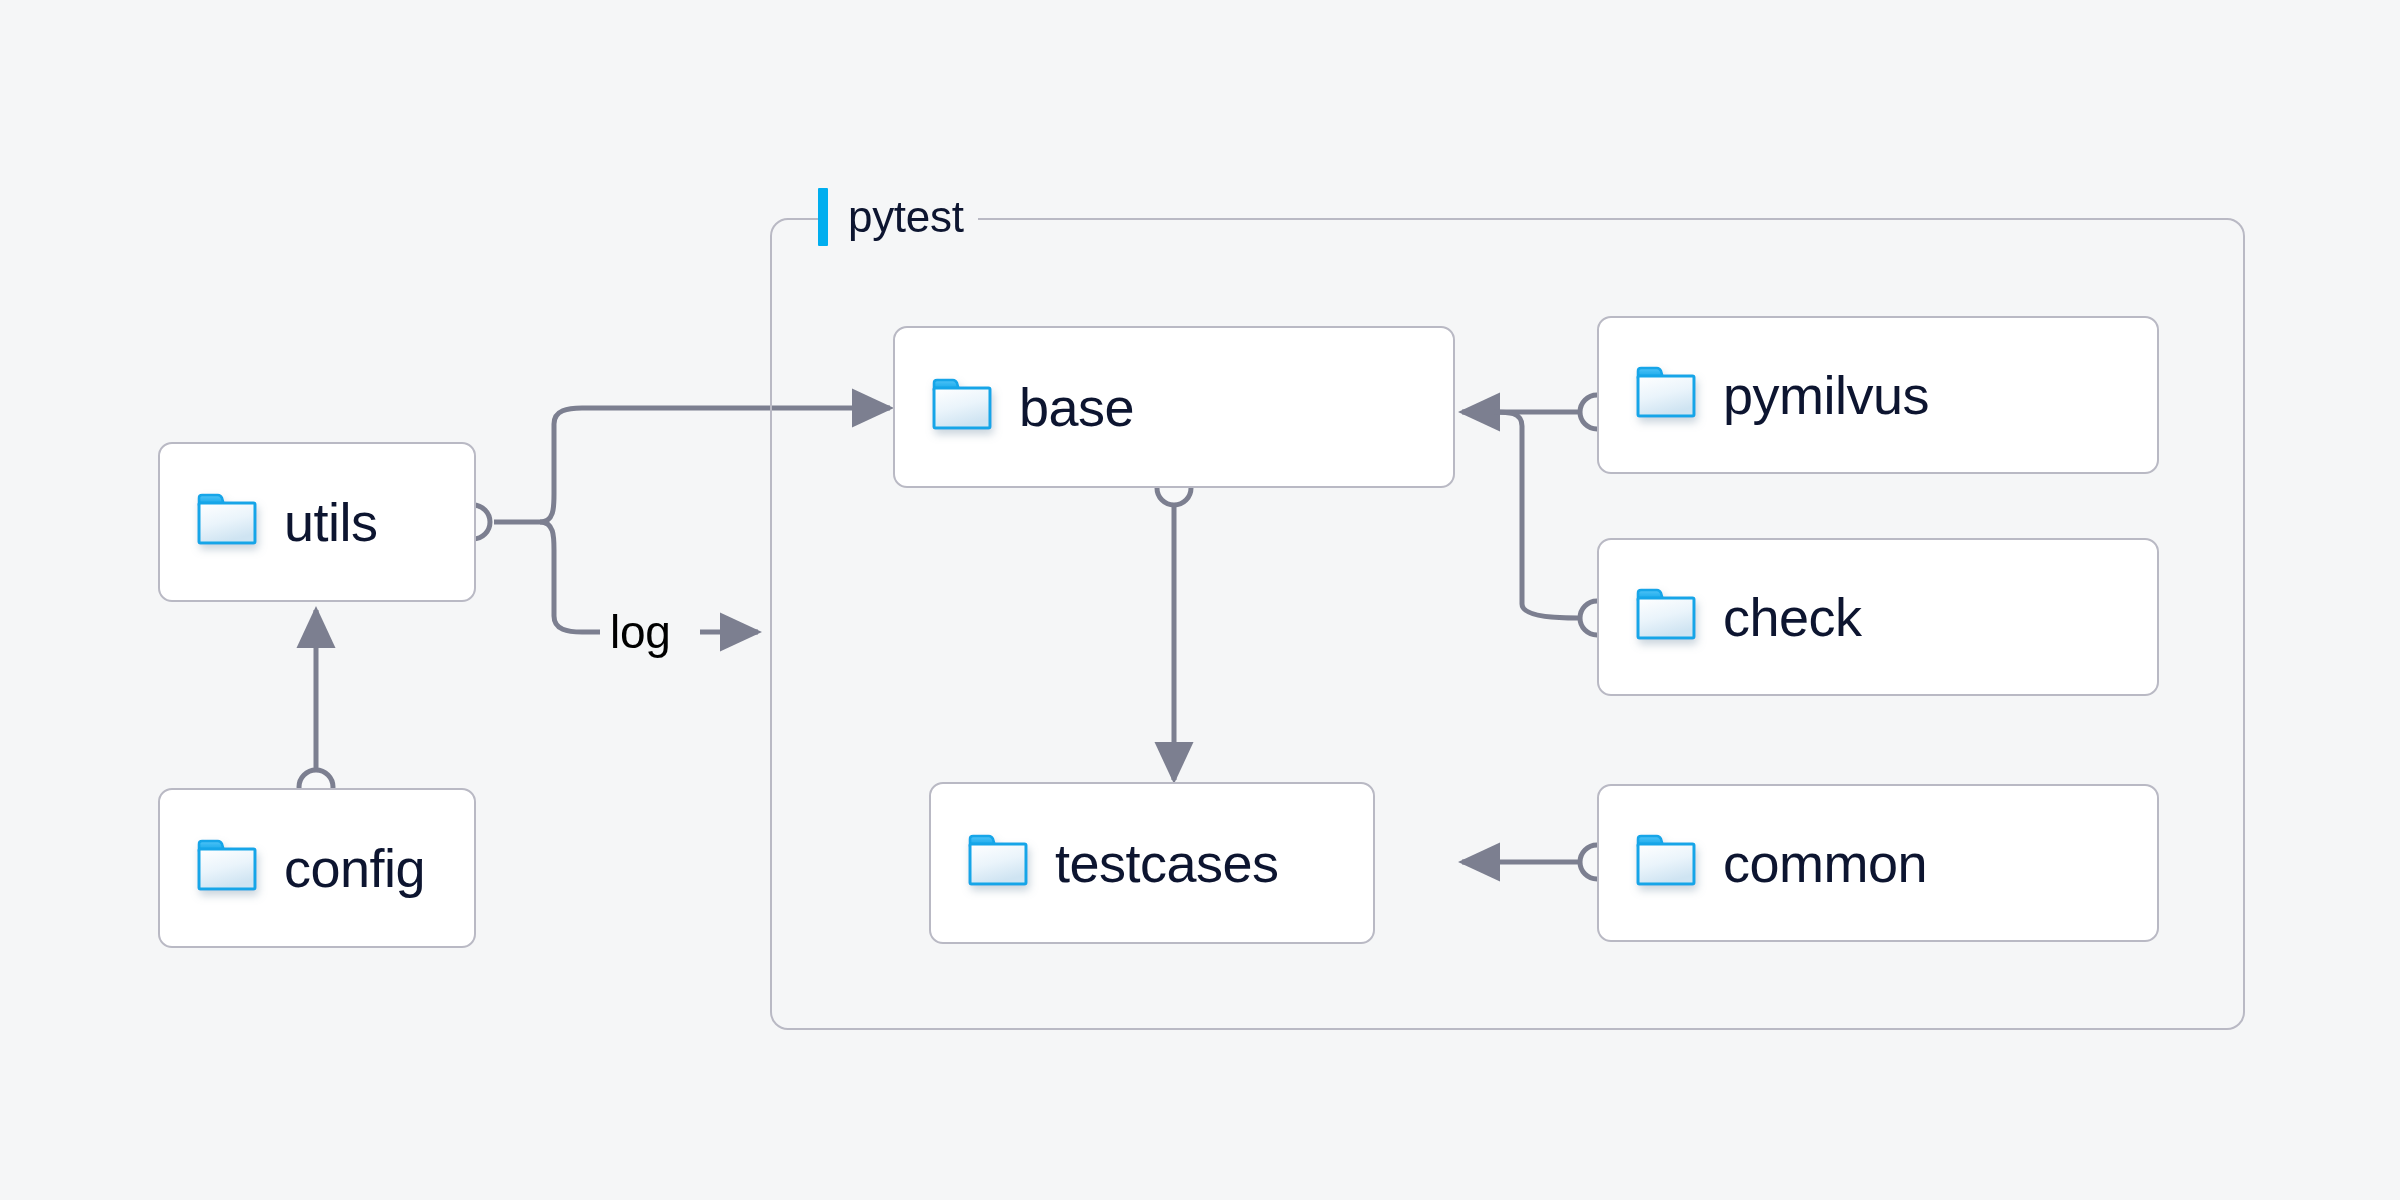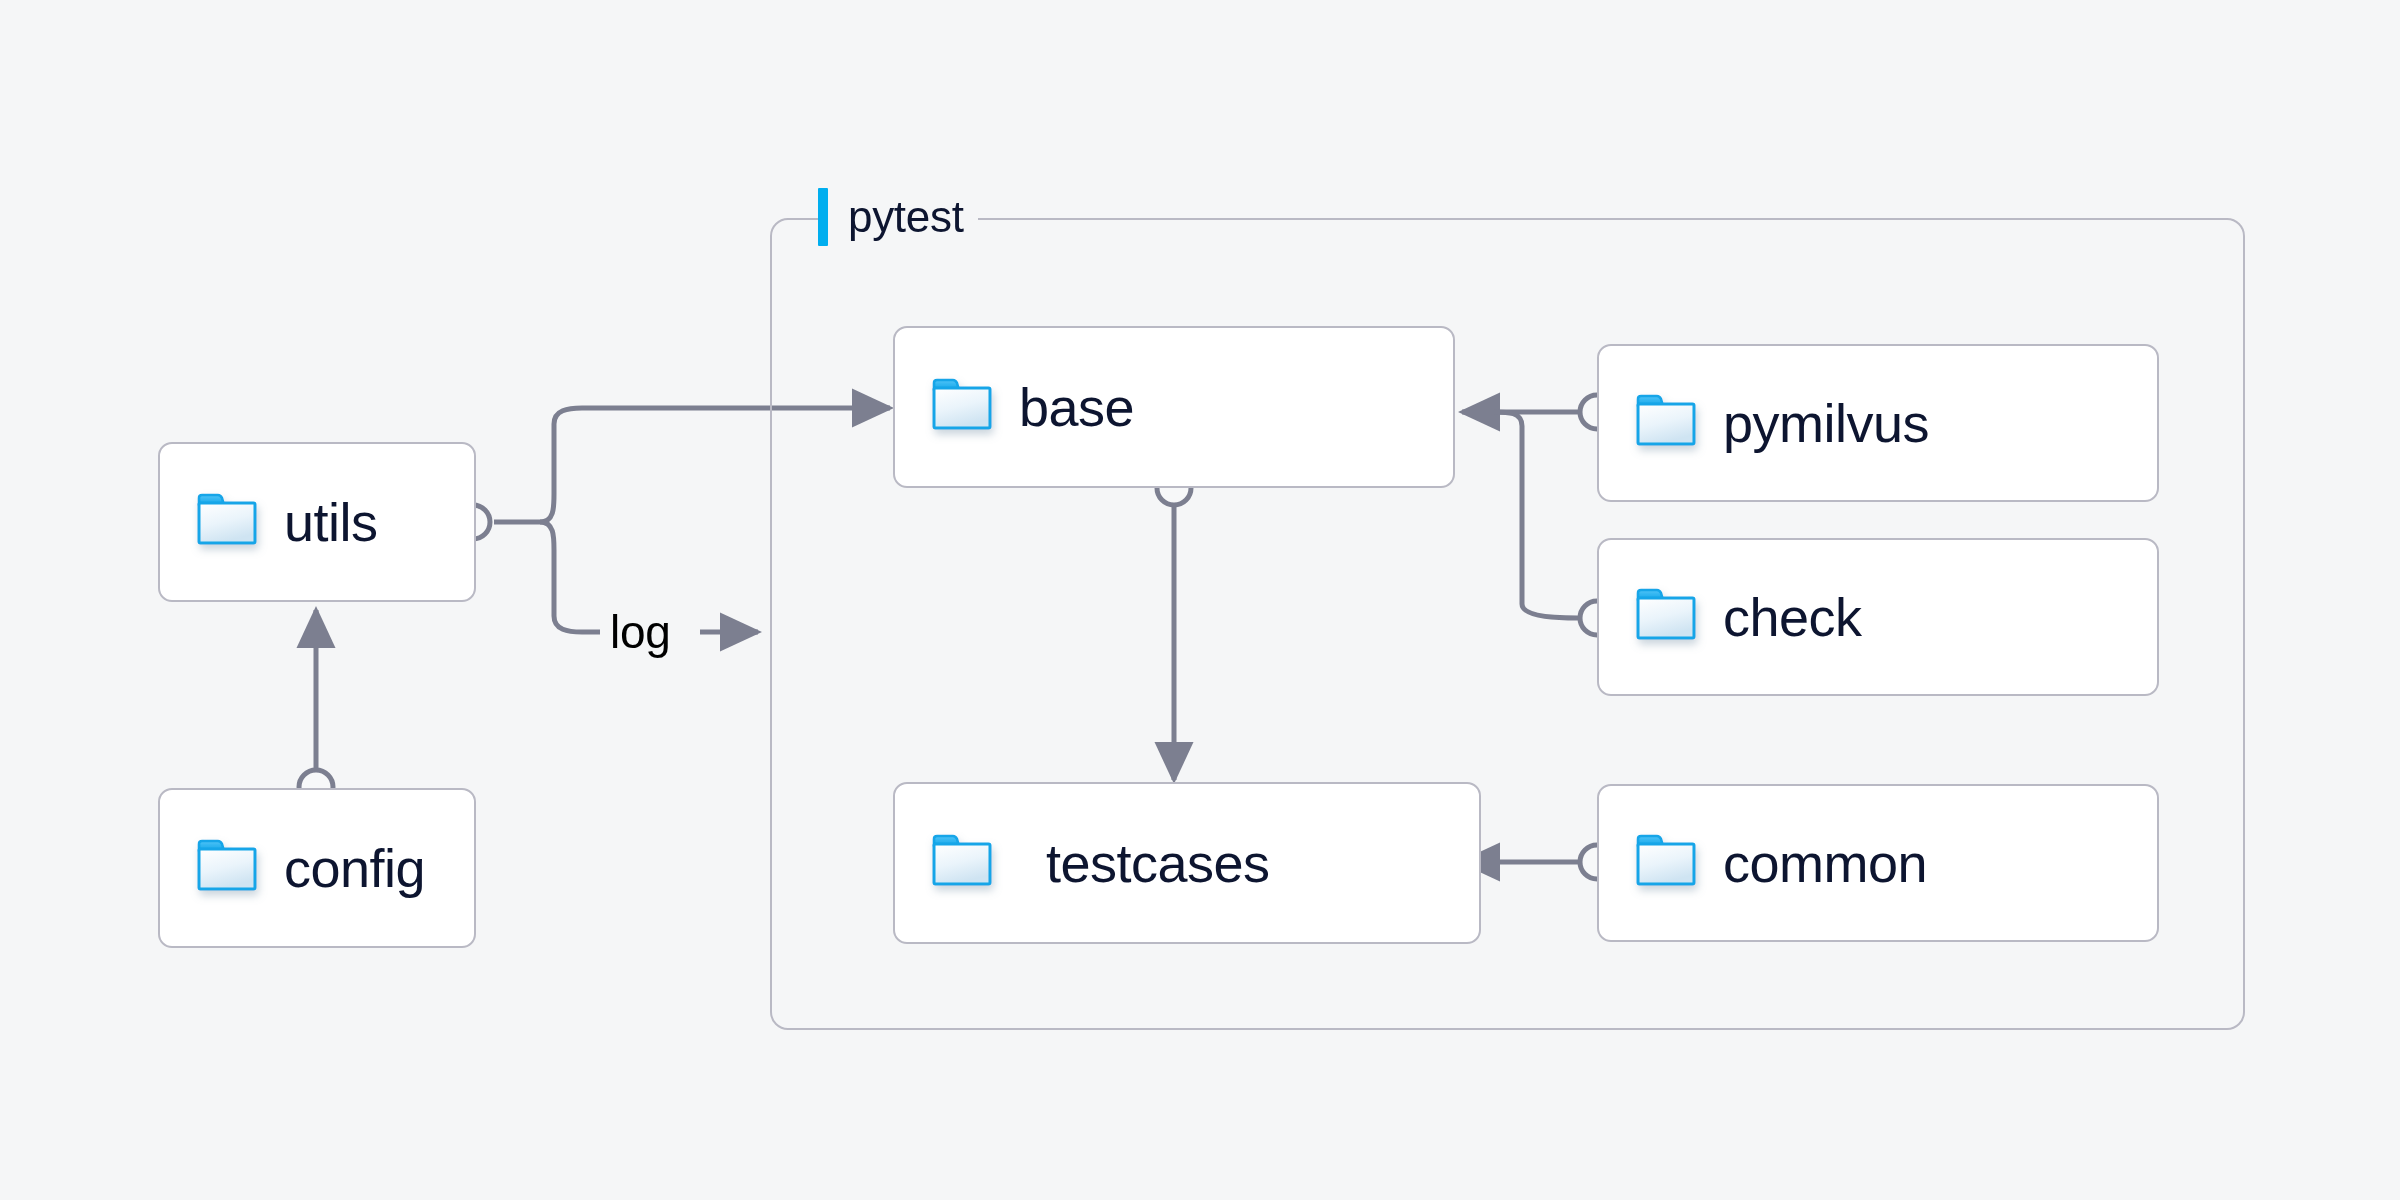--- a/index.html
+++ b/index.html
@@ -166,31 +166,31 @@
   <div class="node" style="left:893px;top:326px;width:562px;height:162px;">
     <span class="ficon">
       <svg width="62" height="54" viewBox="0 0 62 54" filter="url(#fshadow)">
         <path d="M3,12 L3,5 C3,3 4,2 6,2 L22,2 C24,2 25,3 26,5 L28,12 Z" fill="url(#folderTab)" stroke="#12a5e8" stroke-width="2.6" stroke-linejoin="round"></path>
         <rect x="3" y="10" width="56" height="40" rx="1.5" fill="url(#folderBody)" stroke="#12a5e8" stroke-width="3"></rect>
       </svg>
     </span>
     <span class="nlabel">base</span>
   </div>
 
-  <div class="node" style="left:893px;top:782px;width:588px;height:162px;gap:27px;">
+  <div class="node" style="left:929px;top:782px;width:446px;height:162px;">
     <span class="ficon">
       <svg width="62" height="54" viewBox="0 0 62 54" filter="url(#fshadow)">
         <path d="M3,12 L3,5 C3,3 4,2 6,2 L22,2 C24,2 25,3 26,5 L28,12 Z" fill="url(#folderTab)" stroke="#12a5e8" stroke-width="2.6" stroke-linejoin="round"></path>
         <rect x="3" y="10" width="56" height="40" rx="1.5" fill="url(#folderBody)" stroke="#12a5e8" stroke-width="3"></rect>
       </svg>
     </span>
     <span class="nlabel">testcases</span>
   </div>
 
-  <div class="node" style="left:1597px;top:344px;width:562px;height:158px;">
+  <div class="node" style="left:1597px;top:316px;width:562px;height:158px;">
     <span class="ficon">
       <svg width="62" height="54" viewBox="0 0 62 54" filter="url(#fshadow)">
         <path d="M3,12 L3,5 C3,3 4,2 6,2 L22,2 C24,2 25,3 26,5 L28,12 Z" fill="url(#folderTab)" stroke="#12a5e8" stroke-width="2.6" stroke-linejoin="round"></path>
         <rect x="3" y="10" width="56" height="40" rx="1.5" fill="url(#folderBody)" stroke="#12a5e8" stroke-width="3"></rect>
       </svg>
     </span>
     <span class="nlabel">pymilvus</span>
   </div>
 
   <div class="node" style="left:1597px;top:538px;width:562px;height:158px;">

